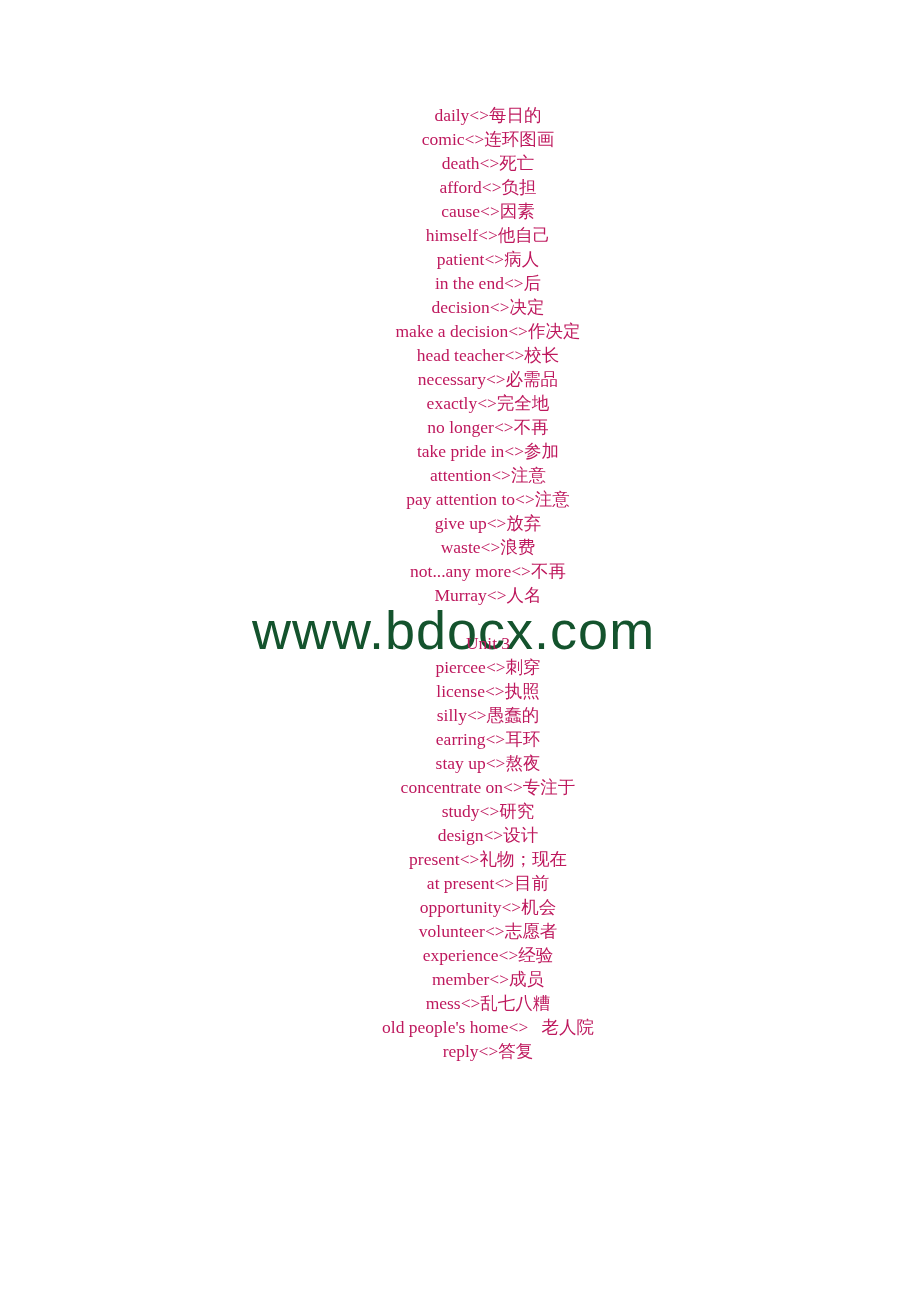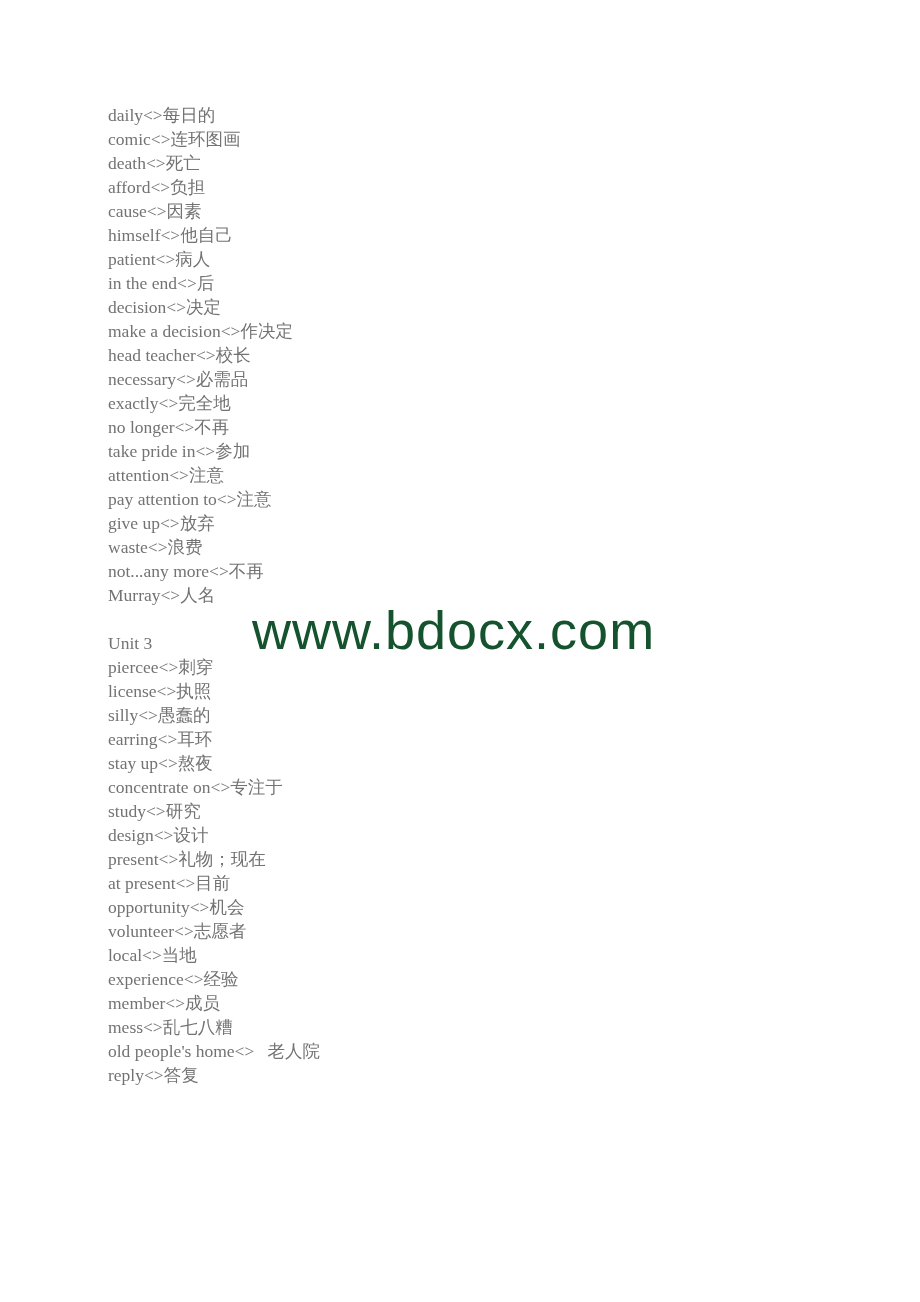--- a/index.html
+++ b/index.html
@@ -44,23 +44,24 @@
     position: absolute;
     left: 108px;
     top: 103px;
     width: 760px;
     z-index: 2;
   }
 
   .line {
     font-size: 17.5px;
     line-height: 24px;
-    color: #737373;
+    color: #be185d;
     white-space: pre;
     height: 24px;
+    text-align: center;
   }
 
   .line.blank {
     height: 24px;
   }
 
   .line.heading {
     font-size: 17.5px;
   }
 </style>
@@ -100,21 +101,20 @@
       <div class="line">silly&lt;&gt;愚蠢的</div>
       <div class="line">earring&lt;&gt;耳环</div>
       <div class="line">stay up&lt;&gt;熬夜</div>
       <div class="line">concentrate on&lt;&gt;专注于</div>
       <div class="line">study&lt;&gt;研究</div>
       <div class="line">design&lt;&gt;设计</div>
       <div class="line">present&lt;&gt;礼物；现在</div>
       <div class="line">at present&lt;&gt;目前</div>
       <div class="line">opportunity&lt;&gt;机会</div>
       <div class="line">volunteer&lt;&gt;志愿者</div>
-      <div class="line">local&lt;&gt;当地</div>
       <div class="line">experience&lt;&gt;经验</div>
       <div class="line">member&lt;&gt;成员</div>
       <div class="line">mess&lt;&gt;乱七八糟</div>
       <div class="line">old people's home&lt;&gt;   老人院</div>
       <div class="line">reply&lt;&gt;答复</div>
     </div>
 
 </div>
 
 </body></html>

